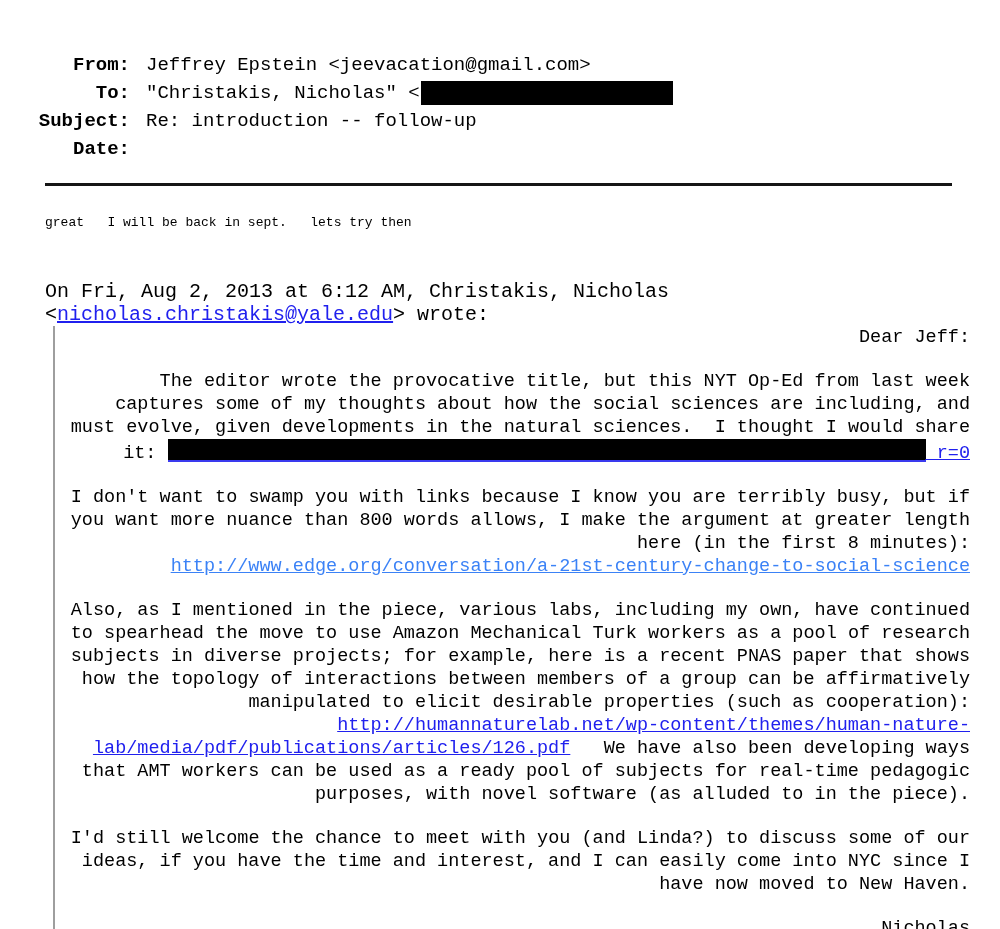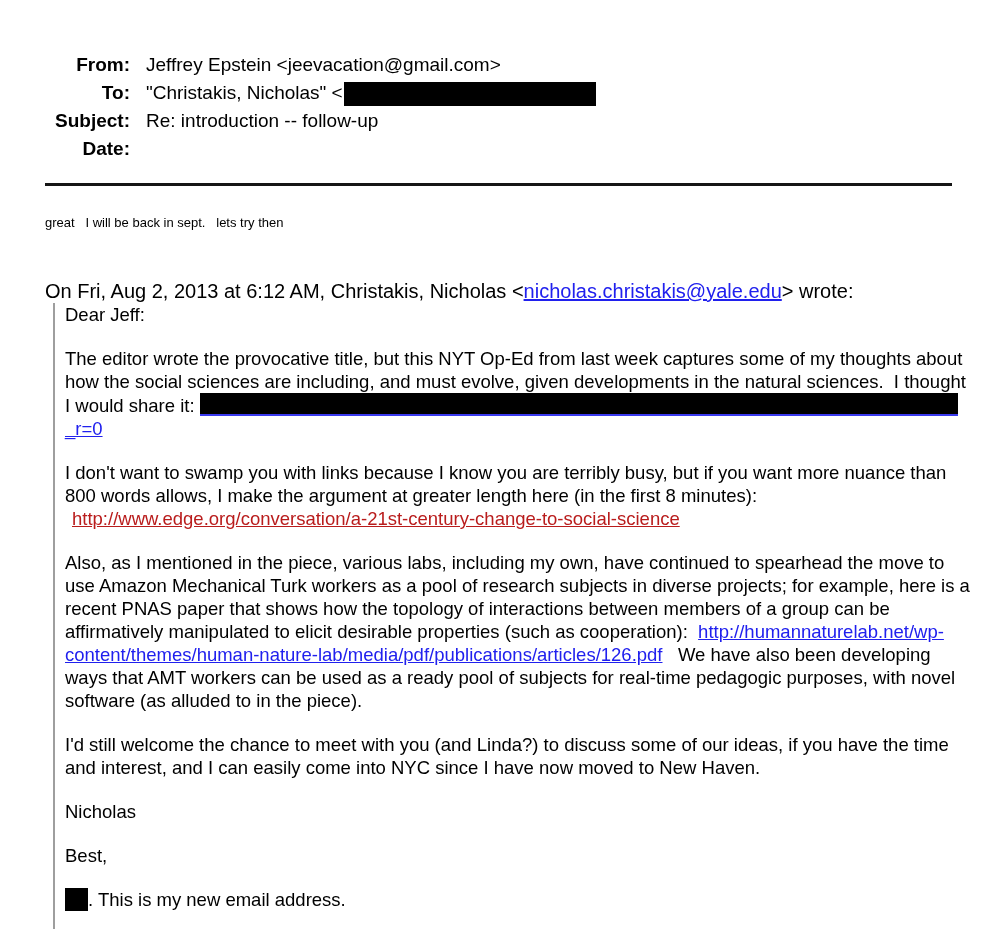--- a/index.html
+++ b/index.html
@@ -1,21 +1,21 @@
 <!DOCTYPE html>
 <html><head>
 <meta charset="utf-8">
 <style>
   html,body{margin:0;padding:0;background:#ffffff;}
   .page{
     position:relative;
     width:1000px;height:929px;
     background:#fff;
     overflow:hidden;
-    font-family:Liberation Sans, sans-serif;
+    font-family:Liberation Mono, monospace;
     color:#000;
   }
   
   .header{margin-top:51px;font-size:19px;}
   .header-row{display:flex;line-height:28px;}
   .hl{flex:0 0 130px;width:130px;text-align:right;font-weight:bold;white-space:pre;}
   .hv{margin-left:16px;white-space:pre;}
   .to-redaction{
     display:inline-block;width:252px;height:24px;background:#000;
     vertical-align:-7px;margin-left:1px;
@@ -26,25 +26,25 @@
   .reply{margin:25px 45px 0 45px;font-size:13px;line-height:23px;white-space:pre-wrap;}
   
   .quote-intro{margin:46px 20px 0 45px;font-size:20px;line-height:23px;white-space:pre-wrap;}
   .quote{
     margin:0 0 0 53px;
     border-left:2px solid #9e9e9e;
     padding:0 0 14px 10px;
     width:905px;
     font-size:18.5px;line-height:23px;
   }
-  .quote p{margin:0 0 21px 0;white-space:pre-wrap;}
+  .quote p{margin:0 0 21px 0;white-space:pre-wrap;text-align:right;}
   .quote p:first-child{margin-bottom:21px;}
   a{text-decoration:underline;cursor:pointer;}
   .blue{color:#2020ee;}
-  .purple{color:#b91c1c;}
+  .purple{color:#3b82f6;}
   .link-line{display:block;padding-left:7px;}
   .url-redaction{
     display:inline-block;width:758px;height:21px;background:#000;
     vertical-align:-4px;border-bottom:2px solid #3a3aee;
   }
   .ps-redaction{
     display:inline-block;width:23px;height:23px;background:#000;
     vertical-align:-5px;
   }
 </style>

